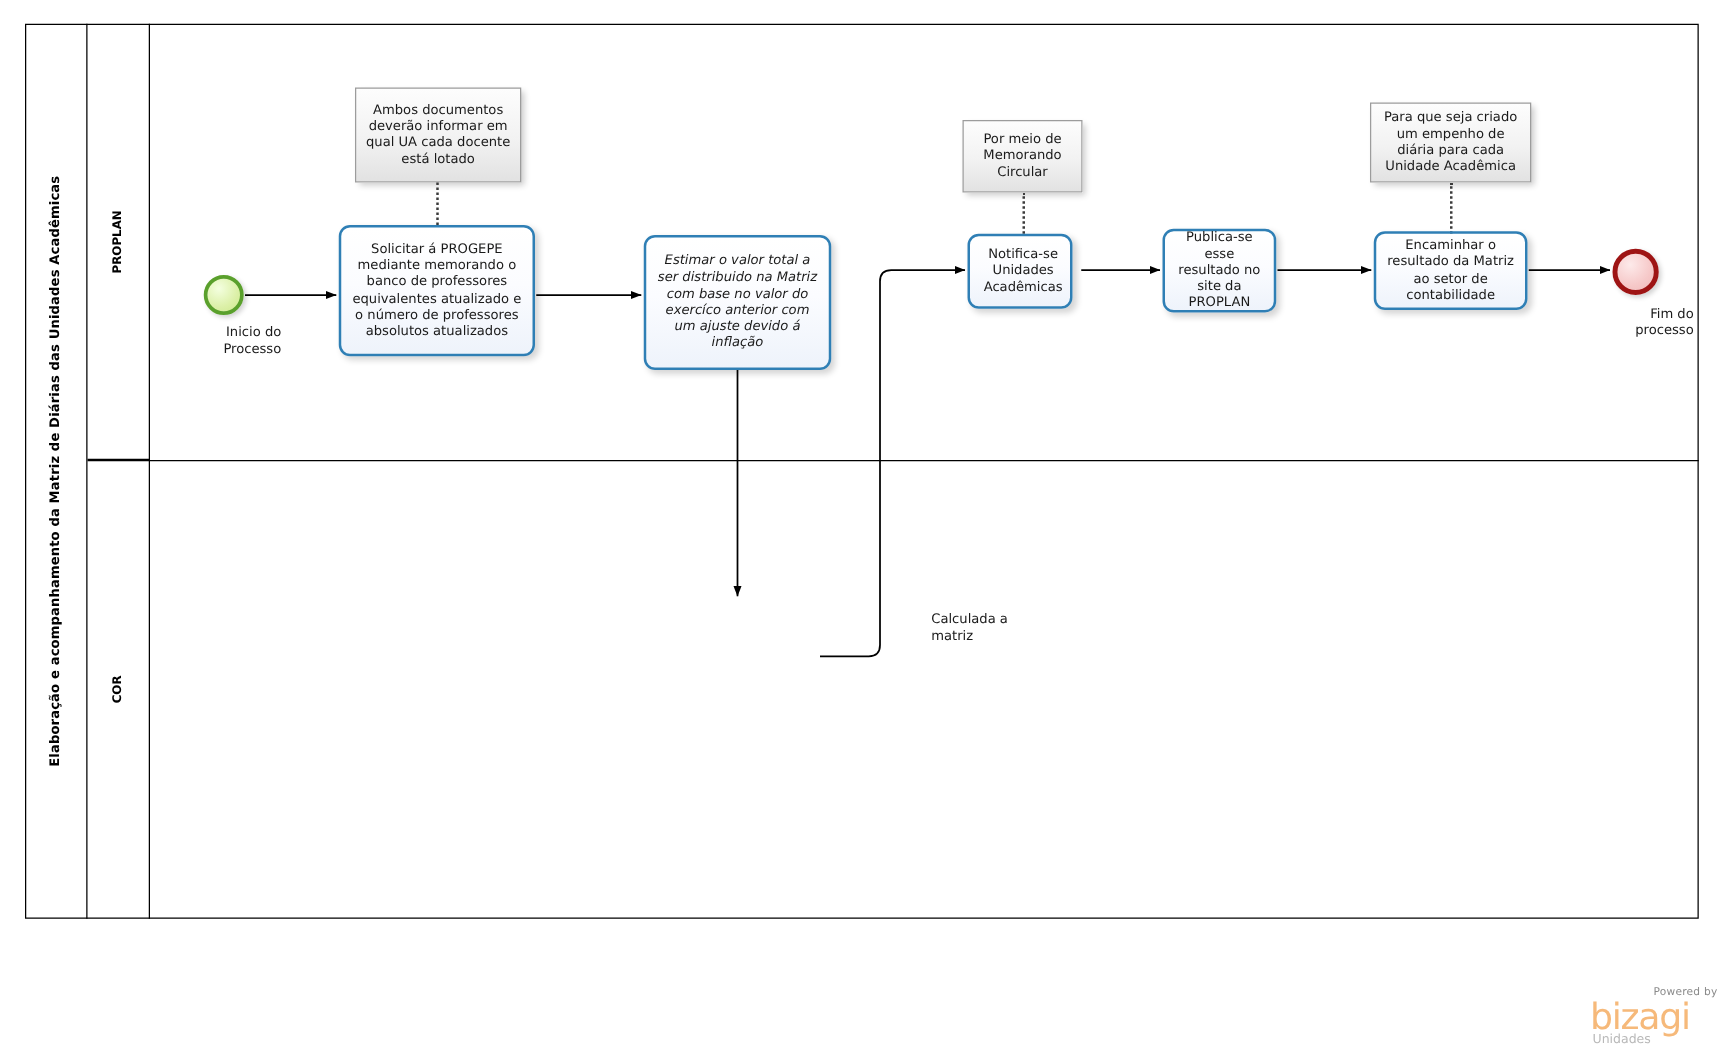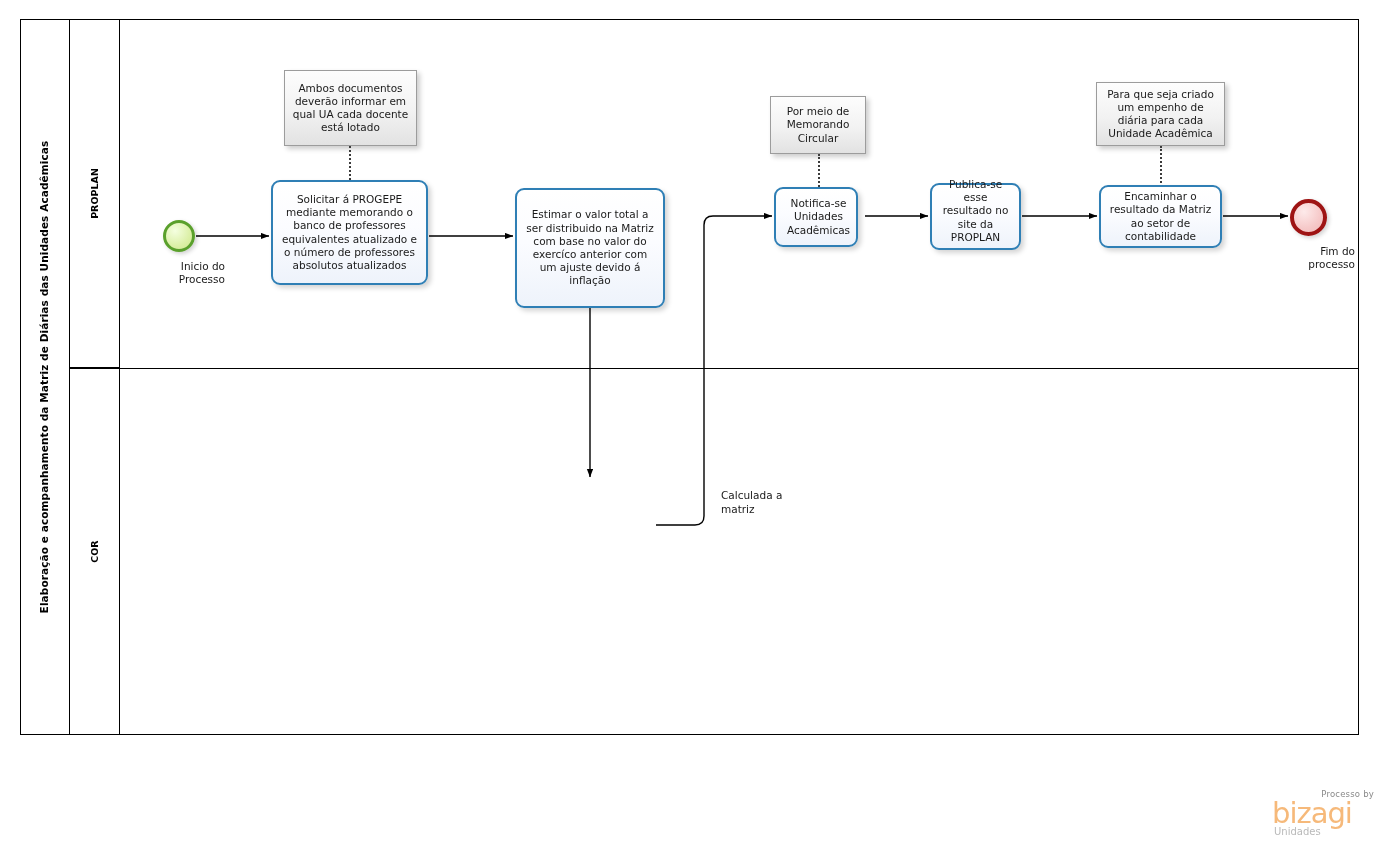--- a/index.html
+++ b/index.html
@@ -53,21 +53,21 @@
   .start{border:3px solid #5aa02c;
          background:radial-gradient(circle at 35% 30%,#f4ffe0 0%,#dcf0a8 60%,#cde88f 100%);
          box-shadow:2px 2px 4px rgba(0,0,0,.18);}
   .end{border:4px solid #9e1414;
        background:radial-gradient(circle at 35% 30%,#fdeaea 0%,#f6c9c9 60%,#f0b9b9 100%);
        box-shadow:2px 2px 4px rgba(0,0,0,.18);}
   .evt-label{position:absolute;text-align:right;font-size:10.5px;
        line-height:13px;color:#1a1a1a;}
 
   
-  .flow-label{position:absolute;font-size:10.5px;line-height:13.5px;color:#1a1a1a;}
+  .flow-label{position:absolute;font-size:10.5px;line-height:13.5px;color:#1a1a1a;margin-left:24px;}
 
   
   .logo{position:absolute;left:1272px;top:789px;width:104px;height:50px;}
   .logo .pw{position:absolute;right:2px;top:0;font-size:8.5px;color:#8a8a8a;
             letter-spacing:.2px;}
   .logo .bz{position:absolute;left:0;top:10px;font-size:29px;
             color:#f6b97a;letter-spacing:-1px;line-height:29px;
             font-family:"DejaVu Sans","Liberation Sans",sans-serif;}
   .logo .md{position:absolute;left:2px;top:37px;font-size:10px;color:#b9b9b9;}
 </style>
@@ -140,41 +140,41 @@
 
   <div class="note" style="left:1096px;top:82px;width:129px;height:64px;">
     <div class="t">Para que seja criado um empenho de diária para cada Unidade Acadêmica</div>
   </div>
   <div class="assoc" style="left:1160px;top:146px;height:41px;"></div>
 
   <div class="task" style="left:271px;top:180px;width:157px;height:105px;">
     <div class="t">Solicitar á PROGEPE mediante memorando o banco de professores equivalentes atualizado e o número de professores absolutos atualizados</div>
   </div>
 
-  <div class="task" style="left:515px;top:188px;width:150px;height:120px;">
+  <div class="task" style="left:515px;top:188px;width:150px;height:108px;font-style:italic;">
     <div class="t">Estimar o valor total a ser distribuido na Matriz com base no valor do exercíco anterior com um ajuste devido á inflação</div>
   </div>
 
   <div class="task" style="left:774px;top:187px;width:84px;height:60px;padding-left:11px;">
     <div class="t">Notifica-se Unidades Acadêmicas</div>
   </div>
 
-  <div class="task" style="left:930px;top:183px;width:91px;height:67px;align-items:flex-end;">
+  <div class="task" style="left:930px;top:183px;width:91px;height:67px;">
     <div class="t">Publica-se esse resultado no site da PROPLAN</div>
   </div>
 
   <div class="task" style="left:1099px;top:185px;width:123px;height:63px;align-items:center;">
     <div class="t">Encaminhar o resultado da Matriz ao setor de contabilidade</div>
   </div>
 
 
   <div class="flow-label" style="left:721px;top:489px;width:90px;">
     <div>Calculada a</div>
     <div>matriz</div>
   </div>
 
   <div class="logo">
-    <div class="pw">Processo by</div>
+    <div class="pw">Powered by</div>
     <div class="bz">bizagi</div>
     <div class="md">Unidades</div>
   </div>
 
 </div>
 
 </body></html>

